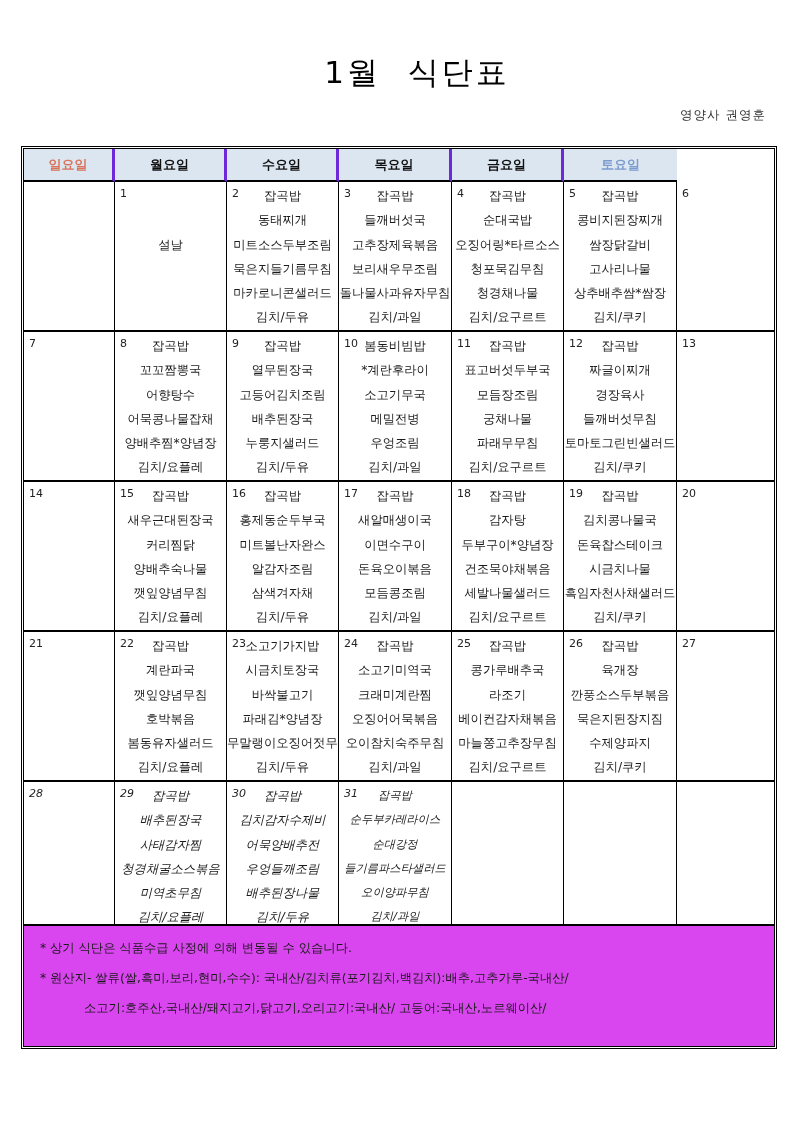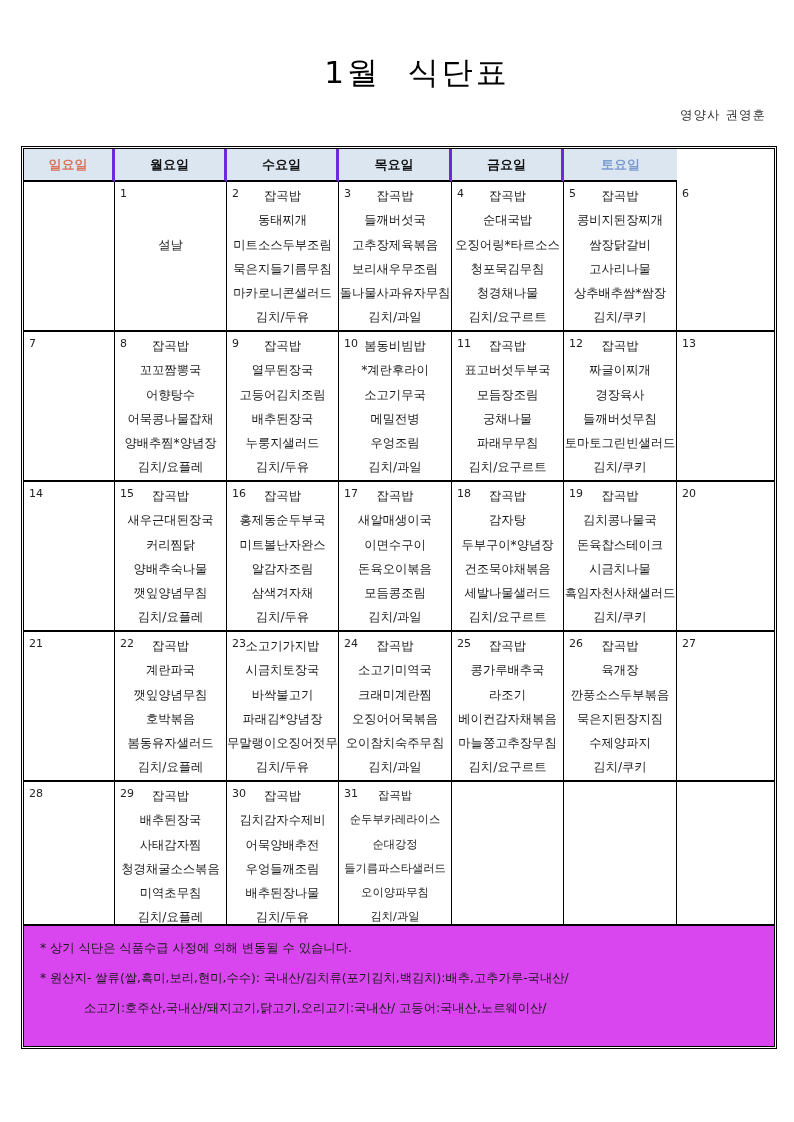--- a/index.html
+++ b/index.html
@@ -36,21 +36,21 @@
   .day-header:last-child{border-right:none;}
   .day-header.sun{color:var(--sun,#d9735a);}
   .day-header.sat{color:var(--sat,#7a9bd0);}
   .cell{
     position:relative;box-sizing:border-box;
     height:150px;padding-top:2px;
     border-right:1px solid #000;border-bottom:2px solid #000;
     background:#fff;
   }
   .cell:last-child{border-right:none;}
-  .week-row:nth-child(5) .cell{height:144px;border-bottom:2px solid #000;}
+  .week-row:nth-child(5) .cell{height:144px;border-bottom:2px solid #000;font-style:italic;}
   .date{
     position:absolute;top:5px;left:5px;
     font-size:11px;color:#222;
   }
   .line{
     height:24.3px;line-height:24.3px;
     text-align:center;font-size:12.3px;
     white-space:nowrap;color:#1a1a1a;
   }
   .cell.small .line{font-size:11.3px;}

